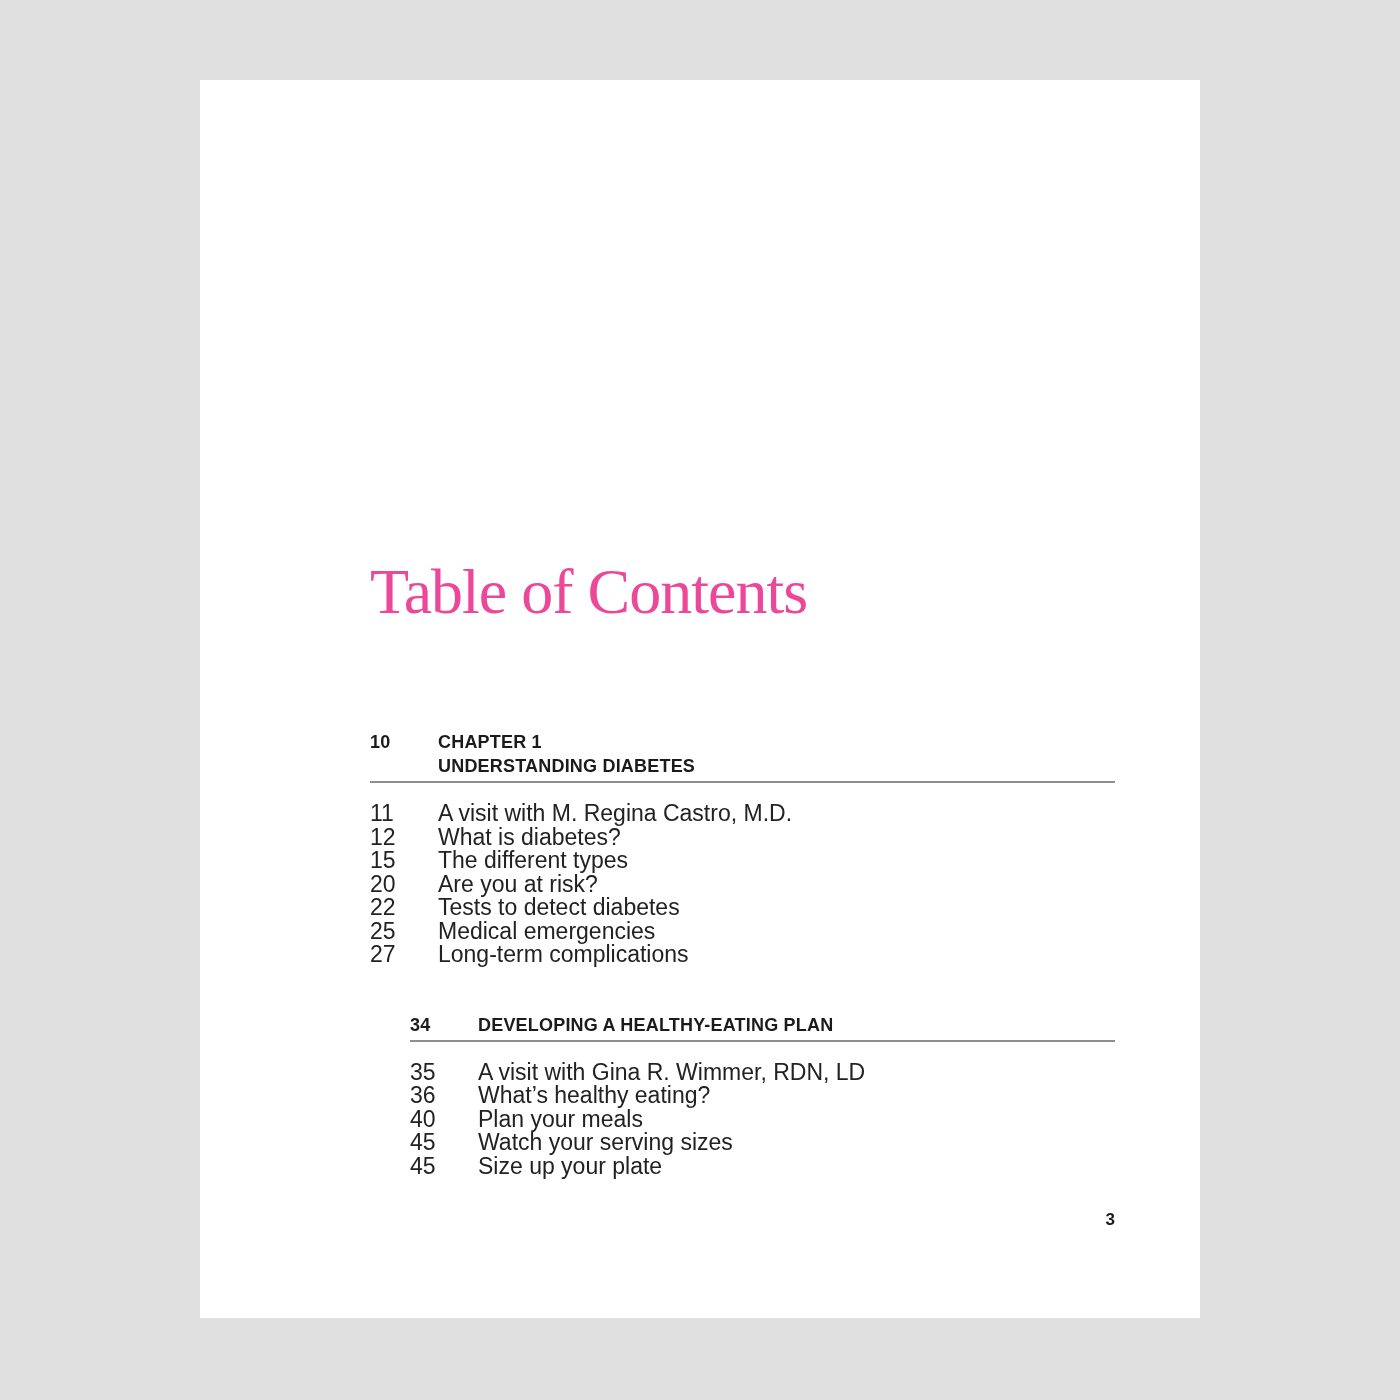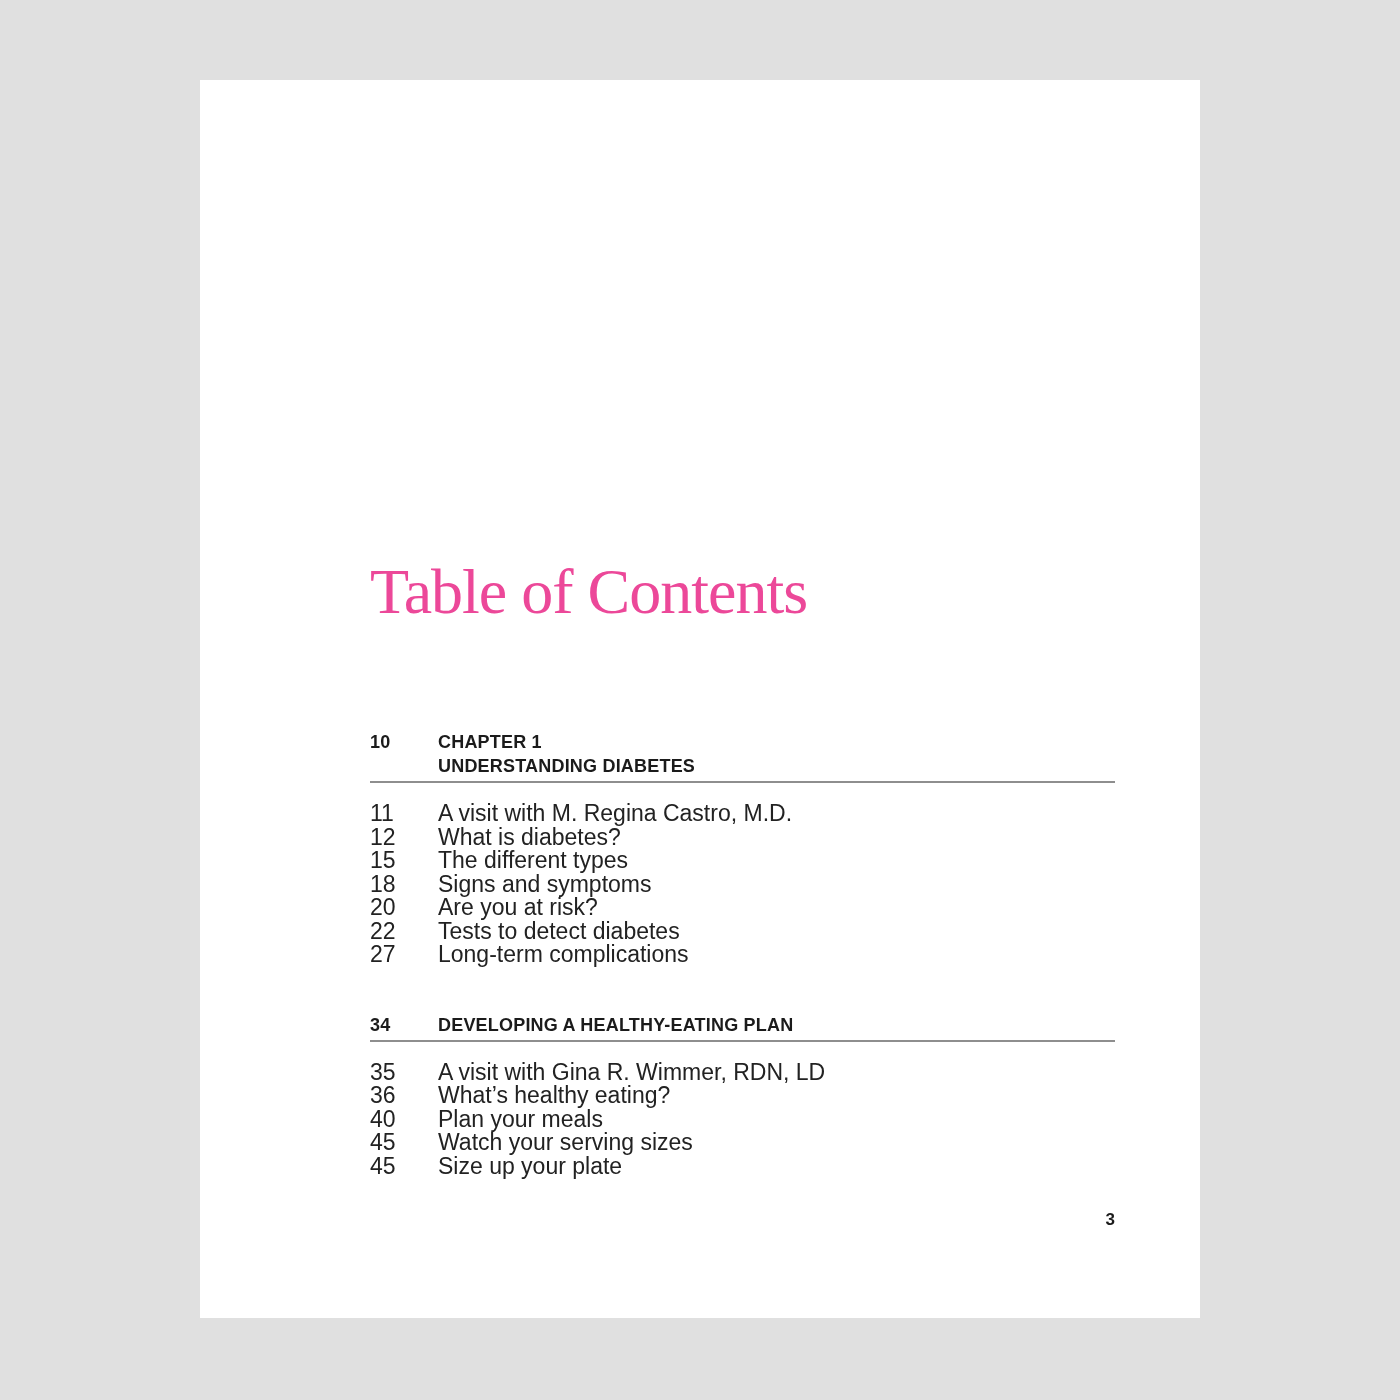--- a/index.html
+++ b/index.html
@@ -40,21 +40,21 @@
     color: #ec4899;
     white-space: nowrap;
   }
   .toc {
     position: absolute;
     left: 170px;
     top: 650px;
     width: 745px;
   }
   .toc-section { margin: 0; }
-  .toc-section + .toc-section { margin-top: 46px; }
+  .toc-section + .toc-section { margin-top: 46px; margin-left: 40px; }
   .row {
     display: grid;
     grid-template-columns: 68px 1fr;
     align-items: baseline;
   }
   .chapter-header-row {
     font-weight: 700;
     font-size: 18px;
     line-height: 24px;
     letter-spacing: 0.2px;
@@ -110,35 +110,35 @@
   <div class="row item-row">
     <span class="num">12</span>
     <span class="entry-title">What is diabetes?</span>
   </div>
 
   <div class="row item-row">
     <span class="num">15</span>
     <span class="entry-title">The different types</span>
   </div>
 
-  <div class="row item-row">
-    <span class="num">18</span>
-    <span class="entry-title">Signs and symptoms</span>
-  </div>
 
   <div class="row item-row">
     <span class="num">20</span>
     <span class="entry-title">Are you at risk?</span>
   </div>
 
   <div class="row item-row">
     <span class="num">22</span>
     <span class="entry-title">Tests to detect diabetes</span>
   </div>
 
+  <div class="row item-row">
+    <span class="num">25</span>
+    <span class="entry-title">Medical emergencies</span>
+  </div>
 
   <div class="row item-row">
     <span class="num">27</span>
     <span class="entry-title">Long-term complications</span>
   </div>
 </div>
   </section>
 
   <section class="toc-section">
     <div class="row chapter-header-row">

